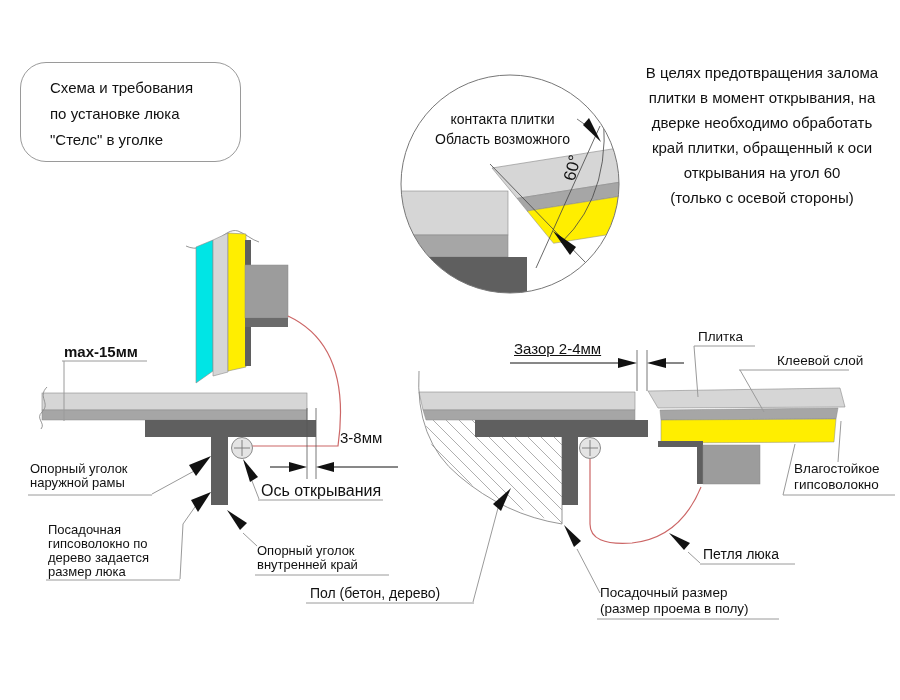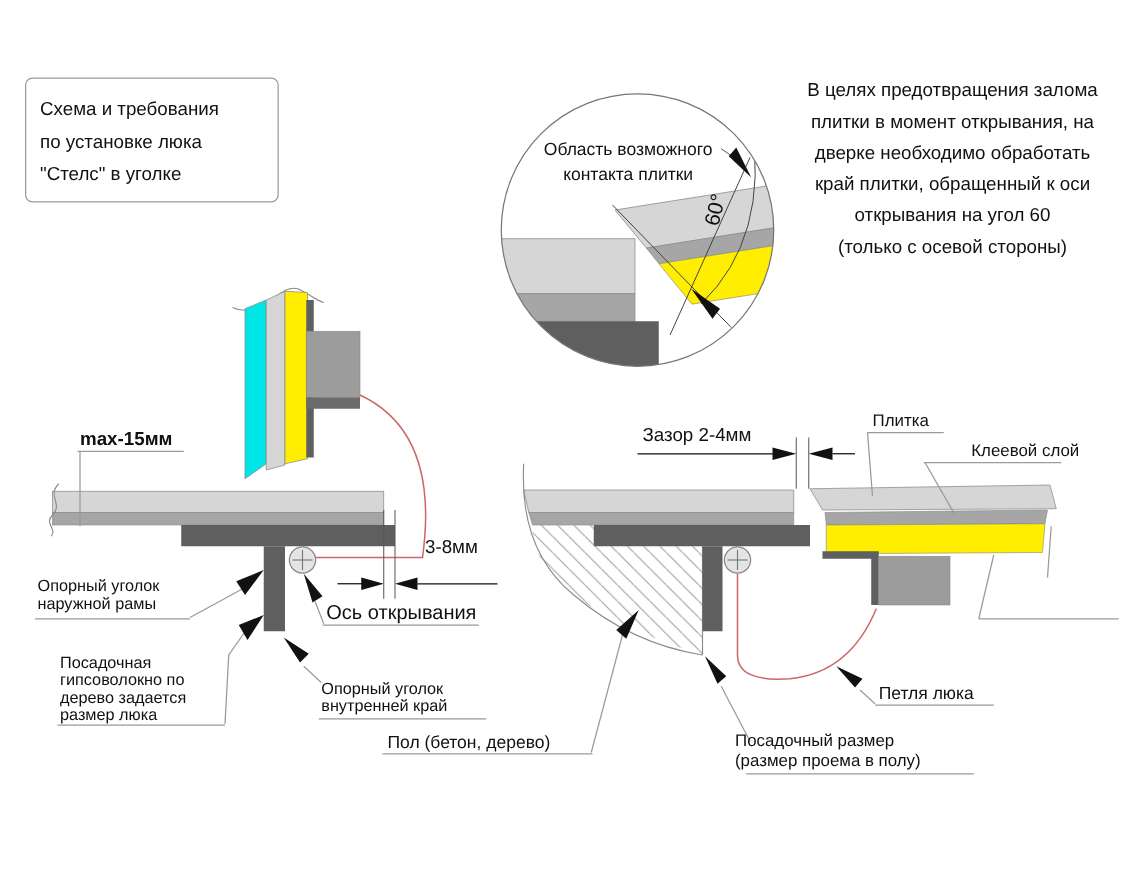--- a/index.html
+++ b/index.html
@@ -3,21 +3,21 @@
 <meta charset="utf-8">
 <style>
   html,body{margin:0;padding:0;background:#fff;}
   .canvas{position:relative;width:900px;height:700px;background:#ffffff;overflow:hidden;
           font-family:"Liberation Sans",sans-serif;color:#111;}
   svg.drawing{position:absolute;left:0;top:0;}
   .lbl{position:absolute;white-space:nowrap;color:#111;}
   .cal{font-size:13px;line-height:14px;}
   .dim{font-size:15px;line-height:16px;}
   .title-box{position:absolute;left:20px;top:62px;width:190px;height:86px;
-             border:1.4px solid #9a9a9a;border-radius:6px;padding:12px 0 0 11px;
+             border:1.4px solid #9a9a9a;border-radius:26px;padding:12px 0 0 29px;
              font-size:15px;line-height:26px;}
   .note{position:absolute;left:620px;top:60px;width:284px;text-align:center;
         font-size:15px;line-height:25px;}
   .area-label{position:absolute;left:420px;top:109px;width:165px;text-align:center;
               font-size:14px;line-height:20px;}
   .angle60{position:absolute;left:560px;top:158px;font-size:17px;
            transform:rotate(-76deg);transform-origin:center;}
 </style>
 </head>
 <body>
@@ -153,22 +153,22 @@
 <div class="note">
   <div>В целях предотвращения залома</div>
   <div>плитки в момент открывания, на</div>
   <div>дверке необходимо обработать</div>
   <div>край плитки, обращенный к оси</div>
   <div>открывания на угол 60</div>
   <div>(только с осевой стороны)</div>
 </div>
 
 <div class="area-label">
+  <div>контакта плитки</div>
   <div>Область возможного</div>
-  <div>контакта плитки</div>
 </div>
 
 <div class="lbl angle60">60°</div>
 
 <div class="lbl dim" style="left:64px;top:344px;font-weight:bold;">max-15мм</div>
 <div class="lbl dim" style="left:340px;top:430px;">3-8мм</div>
 <div class="lbl cal" style="left:261px;top:484px;font-size:16px;">Ось открывания</div>
 
 <div class="lbl cal" style="left:30px;top:462px;">
   <div>Опорный уголок</div>
@@ -180,26 +180,30 @@
   <div>гипсоволокно по</div>
   <div>дерево задается</div>
   <div>размер люка</div>
 </div>
 
 <div class="lbl cal" style="left:257px;top:544px;">
   <div>Опорный уголок</div>
   <div>внутренней край</div>
 </div>
 
-<div class="lbl dim" style="left:514px;top:341px;">Зазор 2-4мм</div>
+<div class="lbl dim" style="left:514px;top:341px;text-decoration:underline;">Зазор 2-4мм</div>
 <div class="lbl cal" style="left:698px;top:330px;font-size:13.5px;">Плитка</div>
 <div class="lbl cal" style="left:742px;top:354px;font-size:13.5px;margin-left:35px;">Клеевой слой</div>
 
+<div class="lbl cal" style="left:794px;top:461px;line-height:16px;font-size:13.5px;">
+  <div>Влагостойкое</div>
+  <div>гипсоволокно</div>
+</div>
 
 <div class="lbl cal" style="left:703px;top:547px;font-size:14px;">Петля люка</div>
 <div class="lbl cal" style="left:310px;top:586px;font-size:14px;">Пол (бетон, дерево)</div>
 
-<div class="lbl cal" style="left:588px;top:585px;line-height:16px;font-size:13.5px;">
+<div class="lbl cal" style="left:600px;top:585px;line-height:16px;font-size:13.5px;">
   <div>Посадочный размер</div>
   <div>(размер проема в полу)</div>
 </div>
 
 </div>
 
 </body></html>

